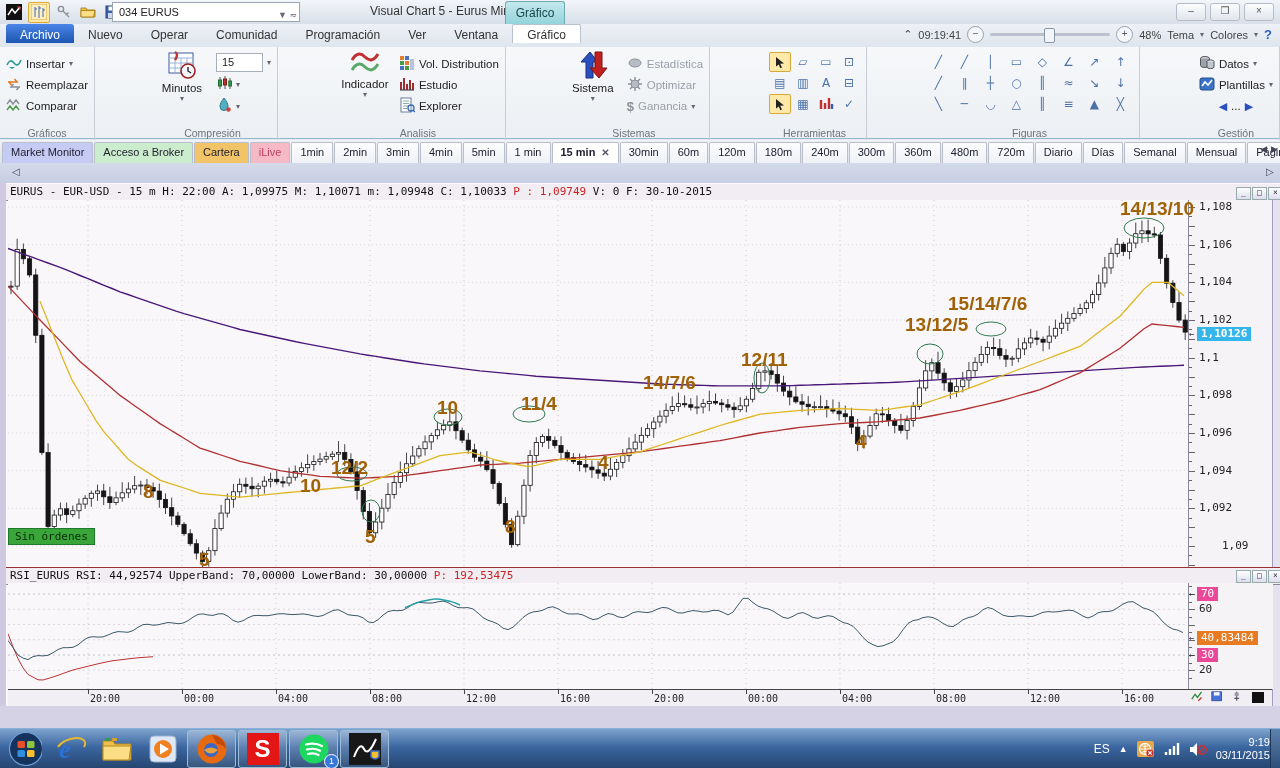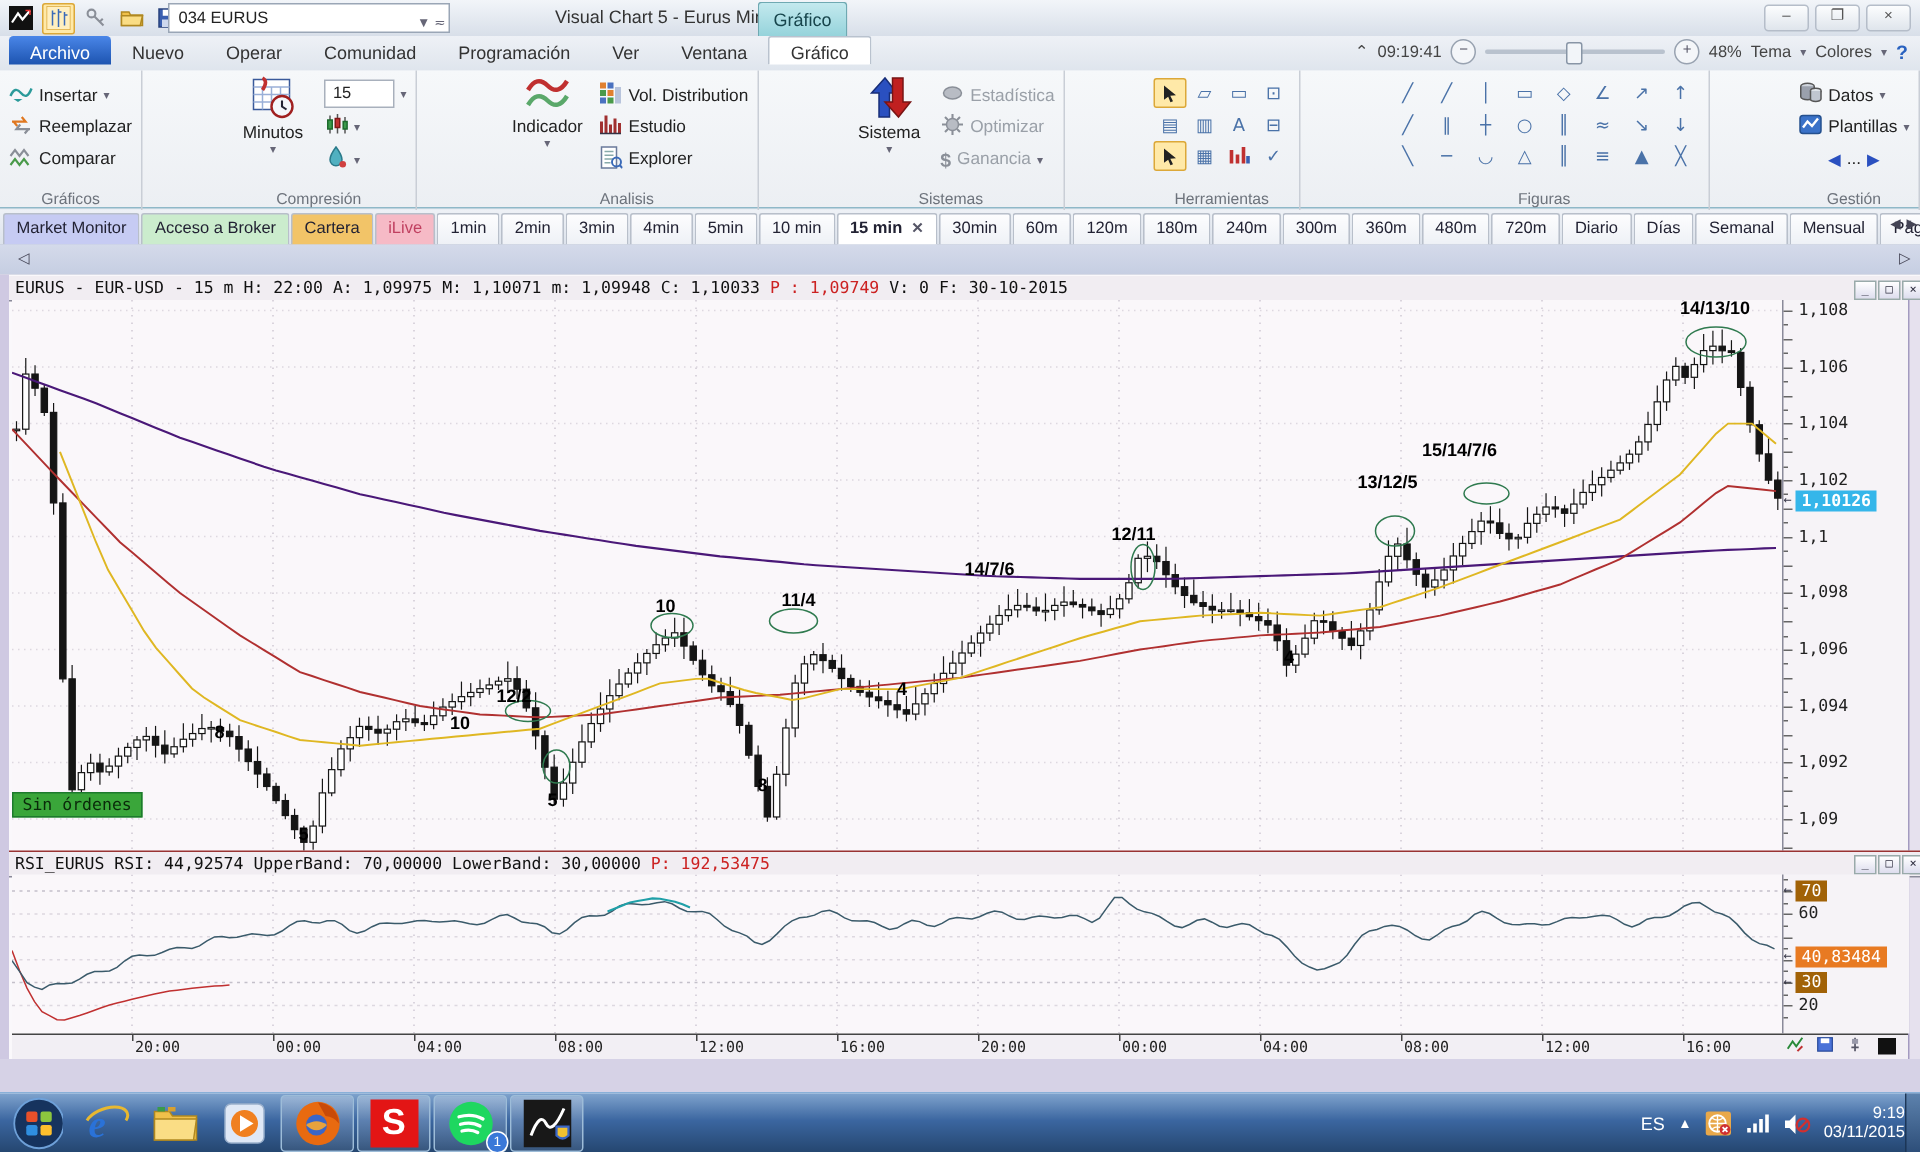--- a/index.html
+++ b/index.html
@@ -76,34 +76,34 @@
     line-height:9px;text-align:center;color:#334;font-family:"DejaVu Sans Mono",monospace;}
   #main-svg{position:absolute;left:8px;top:200px;background:#faf7fa;}
   #rsi-svg{position:absolute;left:8px;top:583px;background:#faf7fa;}
   #price-axis{position:absolute;left:1188px;top:200px;width:84px;height:368px;background:#f6f3f7;
     border-left:1px solid #8a8a9a;font-family:"DejaVu Sans Mono",monospace;font-size:11px;color:#222;}
   #rsi-axis{position:absolute;left:1188px;top:583px;width:84px;height:106px;background:#f6f3f7;
     border-left:1px solid #8a8a9a;font-family:"DejaVu Sans Mono",monospace;font-size:11px;color:#222;}
   .tickline{position:absolute;left:0;height:1px;background:#555;}
   .axlabel{position:absolute;left:10px;}
   .badge{position:absolute;left:8px;height:14px;line-height:14px;padding:0 4px;color:#fff;}
-  .graybadge{background:#a16207;}
+  .graybadge{background:#ec4899;}
   .cyanbadge{background:#35b6ea;font-weight:bold;}
   .orangebadge{background:#e87a22;}
   #right-strip{position:absolute;left:1272px;top:200px;width:8px;height:506px;background:#e6e1ee;border-left:1px solid #a39ac0;}
   #time-axis{position:absolute;left:8px;top:689px;width:1264px;height:17px;background:#f2eff4;
     border-top:1px solid #444;font-family:"DejaVu Sans Mono",monospace;font-size:10px;color:#222;}
   .ttick{position:absolute;top:0;width:1px;height:4px;background:#444;}
   .tlab{position:absolute;top:3px;}
   .datelab{position:absolute;font-family:"DejaVu Sans Mono",monospace;font-size:10px;color:#222;}
   .dateline{position:absolute;width:1px;background:#999;}
   #below-strip{position:absolute;left:0px;top:706px;width:1280px;height:22px;background:#d6d2e6;}
   #order-badge{position:absolute;left:8px;top:528px;height:15px;line-height:15px;padding:0 6px;
     background:#3aa63a;border:1px solid #1d7a2d;font-family:"DejaVu Sans Mono",monospace;font-size:11px;color:#052;color:#0a2a0a;}
-  .annot{position:absolute;color:#000000;font-weight:bold;font-size:12px;font-family:"Liberation Sans",sans-serif;white-space:nowrap;}
+  .annot{position:absolute;color:#a16207;font-weight:bold;font-size:19px;font-family:"Liberation Sans",sans-serif;white-space:nowrap;}
   #corner-icons{position:absolute;left:1190px;top:691px;display:flex;gap:5px;}
   .cic{width:15px;height:13px;display:flex;align-items:center;justify-content:center;}
   
   #taskbar{left:0;top:728px;width:1280px;height:40px;
     background:linear-gradient(#7fa3cd,#3b66a0 45%,#24456e);border-top:1px solid #89b0d8;}
   .tb-apps{position:absolute;left:2px;top:0;display:flex;align-items:center;height:40px;}
   .tbicon{width:34px;height:34px;display:flex;align-items:center;justify-content:center;margin:0 6px;}
   .tbbox{width:47px;height:36px;margin:0 1px;display:flex;align-items:center;justify-content:center;
     background:linear-gradient(rgba(255,255,255,.25),rgba(255,255,255,.08));border:1px solid #9dbcd8;border-radius:3px;position:relative;}
   #tray{position:absolute;right:10px;top:0;height:40px;display:flex;align-items:center;gap:9px;color:#fff;}
@@ -503,21 +503,21 @@
   <div id="period-row" class="abs">
       <div class="ptab" style="background: rgb(198, 203, 243);"><span>Market Monitor</span></div>
       <div class="ptab" style="background: rgb(203, 236, 205);"><span>Acceso a Broker</span></div>
       <div class="ptab" style="background: rgb(242, 196, 104);"><span>Cartera</span></div>
       <div class="ptab" style="background: rgb(246, 186, 198); color: rgb(192, 64, 96);"><span>iLive</span></div>
       <div class="ptab"><span>1min</span></div>
       <div class="ptab"><span>2min</span></div>
       <div class="ptab"><span>3min</span></div>
       <div class="ptab"><span>4min</span></div>
       <div class="ptab"><span>5min</span></div>
-      <div class="ptab"><span>10 min</span></div>
+      <div class="ptab"><span>1 min</span></div>
       <div class="ptab active"><span>15 min</span><span class="x">✕</span></div>
       <div class="ptab"><span>30min</span></div>
       <div class="ptab"><span>60m</span></div>
       <div class="ptab"><span>120m</span></div>
       <div class="ptab"><span>180m</span></div>
       <div class="ptab"><span>240m</span></div>
       <div class="ptab"><span>300m</span></div>
       <div class="ptab"><span>360m</span></div>
       <div class="ptab"><span>480m</span></div>
       <div class="ptab"><span>720m</span></div>
@@ -1005,21 +1005,21 @@
       <div class="tickline" style="top: 7px; width: 6px; background: rgb(102, 102, 102);"></div>
       <div class="axlabel" style="top: 0.0359999px;">1,108</div>
       <div class="axlabel" style="top: 37.702px;">1,106</div>
       <div class="axlabel" style="top: 75.368px;">1,104</div>
       <div class="axlabel" style="top: 113.034px;">1,102</div>
       <div class="axlabel" style="top: 150.7px;">1,1</div>
       <div class="axlabel" style="top: 188.366px;">1,098</div>
       <div class="axlabel" style="top: 226.032px;">1,096</div>
       <div class="axlabel" style="top: 263.698px;">1,094</div>
       <div class="axlabel" style="top: 301.364px;">1,092</div>
-      <div class="axlabel" style="top: 339.03px;">1,09</div>
+      <div class="axlabel" style="top: 339.03px; margin-left: 23px;">1,09</div>
       <div class="badge cyanbadge" style="top: 126.97px;">1,10126</div>
       <div style="position: absolute; left: 0px; font-size: 9px; color: rgb(51, 51, 68); top: 128.97px;">←</div>
     </div>
   <div id="right-strip"></div>
 
   <div id="order-badge">Sin órdenes</div>
   <div id="annotations" class="abs" style="left:0;top:0;width:1280px;height:768px;pointer-events:none;">
       <div class="annot" style="left: 143px; top: 481px;">8</div>
       <div class="annot" style="left: 199px; top: 549px;">5</div>
       <div class="annot" style="left: 300px; top: 475px;">10</div>

